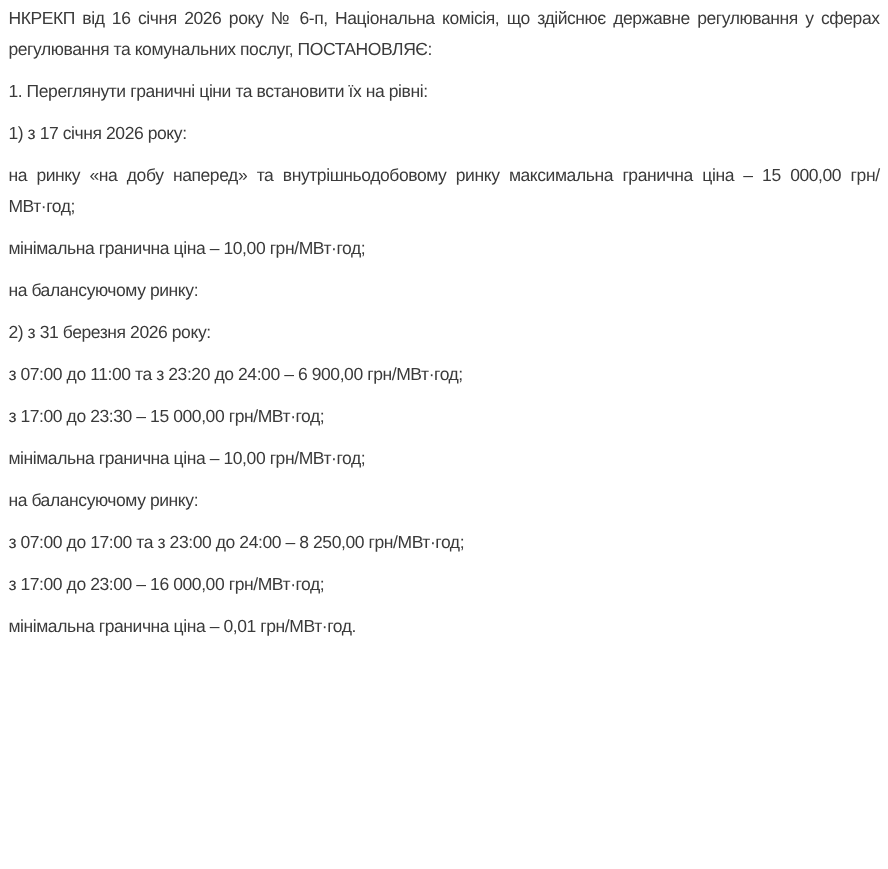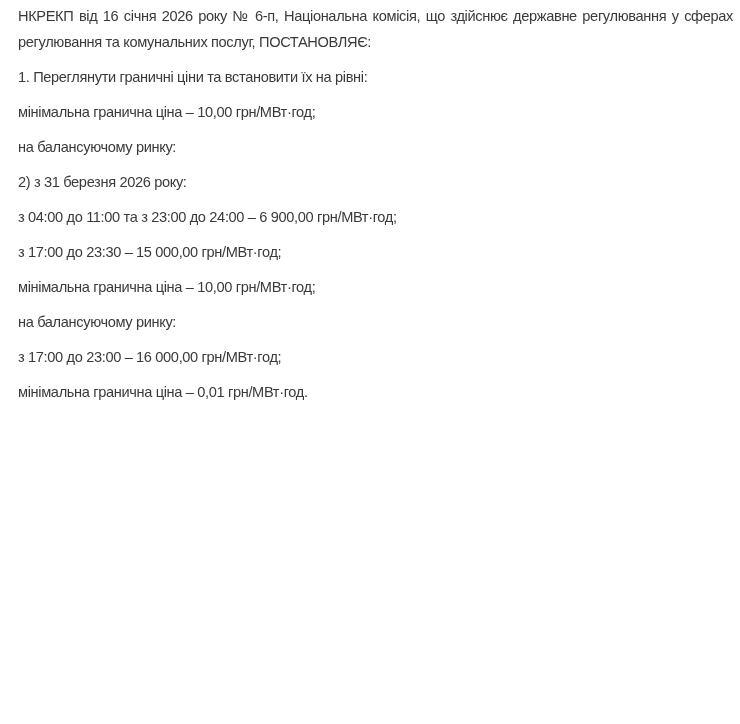--- a/index.html
+++ b/index.html
@@ -4,21 +4,21 @@
 <style>
   html, body {
     margin: 0;
     padding: 0;
     background: #ffffff;
   }
   .page {
     box-sizing: border-box;
     width: 740px;
     height: 724px;
-    padding: 3px 7px 0 18px;
+    padding: 3px 7px 0 7px;
     overflow: hidden;
     background: #ffffff;
     font-family: "Liberation Sans", sans-serif;
     font-size: 14.6px;
     line-height: 26px;
     letter-spacing: -0.35px;
     color: #3a3a3a;
     -webkit-font-smoothing: antialiased;
   }
   .para {
@@ -40,55 +40,65 @@
 
   <div class="para">
     <div class="ln ln-just">НКРЕКП від 16 січня 2026 року № 6-п, Національна комісія, що здійснює державне регулювання у сферах</div>
     <div class="ln">регулювання та комунальних послуг, ПОСТАНОВЛЯЄ:</div>
   </div>
 
   <div class="para">
     <div class="ln">1. Переглянути граничні ціни та встановити їх на рівні:</div>
   </div>
 
+  <div class="para">
+    <div class="ln">1) з 17 січня 2026 року:</div>
+  </div>
 
+  <div class="para">
+    <div class="ln ln-just">на ринку «на добу наперед» та внутрішньодобовому ринку максимальна гранична ціна – 15 000,00 грн/</div>
+    <div class="ln">МВт·год;</div>
+  </div>
 
   <div class="para">
     <div class="ln">мінімальна гранична ціна – 10,00 грн/МВт·год;</div>
   </div>
 
   <div class="para">
     <div class="ln">на балансуючому ринку:</div>
   </div>
 
 
 
   <div class="para">
     <div class="ln">2) з 31 березня 2026 року:</div>
   </div>
 
 
 
   <div class="para">
-    <div class="ln">з 04:00 до 11:00 та з 23:00 до 24:00 – 6 900,00 грн/МВт·год;</div>
+    <div class="ln">з 07:00 до 11:00 та з 23:20 до 24:00 – 6 900,00 грн/МВт·год;</div>
   </div>
 
   <div class="para">
     <div class="ln">з 17:00 до 23:30 – 15 000,00 грн/МВт·год;</div>
   </div>
 
   <div class="para">
     <div class="ln">мінімальна гранична ціна – 10,00 грн/МВт·год;</div>
   </div>
 
   <div class="para">
     <div class="ln">на балансуючому ринку:</div>
   </div>
 
 
+  <div class="para">
+    <div class="ln">з 07:00 до 17:00 та з 23:00 до 24:00 – 8 250,00 грн/МВт·год;</div>
+  </div>
 
   <div class="para">
     <div class="ln">з 17:00 до 23:00 – 16 000,00 грн/МВт·год;</div>
   </div>
 
   <div class="para">
     <div class="ln">мінімальна гранична ціна – 0,01 грн/МВт·год.</div>
   </div>
 
 </div>

